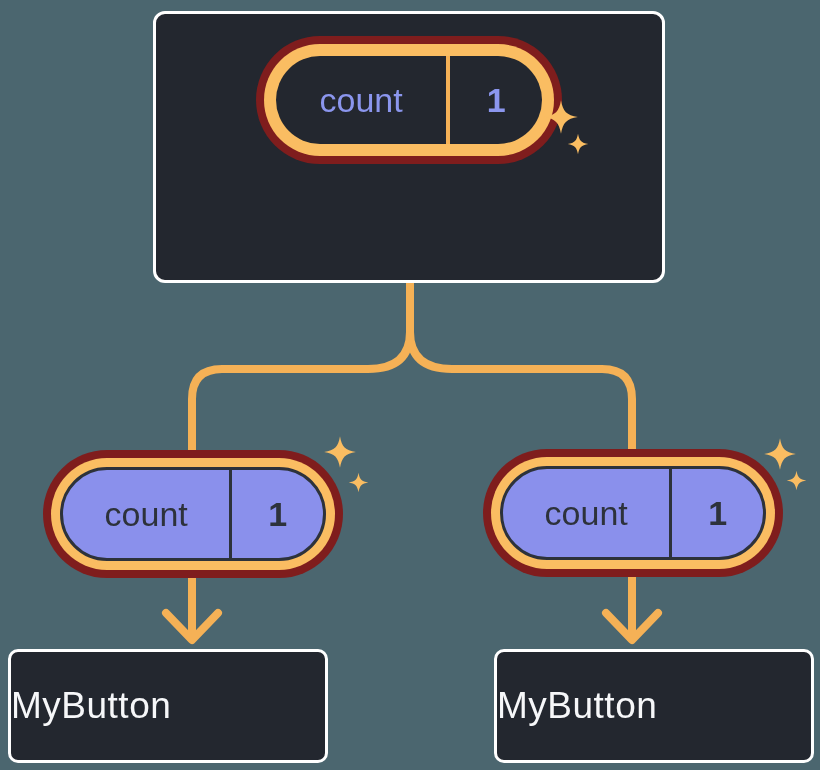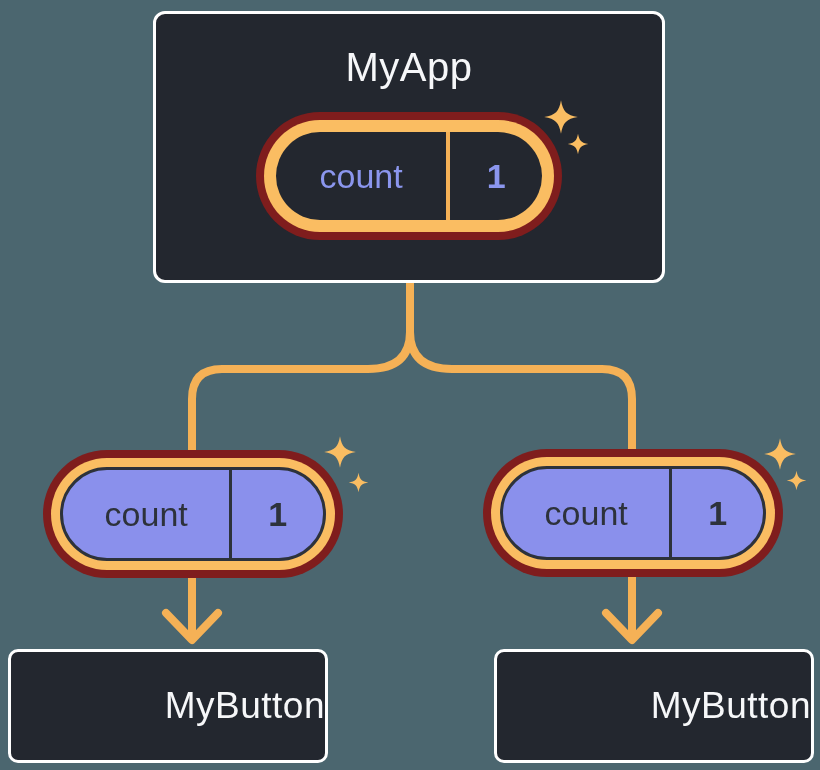--- a/index.html
+++ b/index.html
@@ -94,21 +94,21 @@
     align-items: center;
     justify-content: center;
     font-size: 34px;
     font-weight: 700;
   }
   .child-card {
     width: 320px; height: 114px;
     border-radius: 10px;
     display: flex;
     align-items: center;
-    justify-content: flex-end;
+    justify-content: flex-start;
   }
   .child-card-left  { left: 8px;   top: 649px; }
   .child-card-right { left: 494px; top: 649px; }
   .child-card .card-label {
     font-size: 37px;
     font-weight: 500;
     letter-spacing: 0.5px;
     color: #F6F7F9;
   }
   .sparkle {
@@ -125,21 +125,20 @@
   <svg class="connectors" width="820" height="770" viewBox="0 0 820 770">
     <g fill="none" stroke="#F5B156" stroke-width="8" stroke-linecap="round" stroke-linejoin="round">
       <path d="M410 284 L410 332 Q410 369 368 369 L222 369 Q192 369 192 399 L192 638"></path>
       <path d="M410 284 L410 332 Q410 369 452 369 L602 369 Q632 369 632 399 L632 638"></path>
       <path d="M166 613 L192 640 L218 613"></path>
       <path d="M606 613 L632 640 L658 613"></path>
     </g>
   </svg>
 
   <section class="card root-card">
-    <h2 class="card-title">MyApp</h2>
     <div class="pill root-pill">
       <div class="pill-mid">
         <div class="pill-inner">
           <span class="pill-key">count</span>
           <span class="pill-divider"></span>
           <span class="pill-value">1</span>
         </div>
       </div>
     </div>
   </section>

